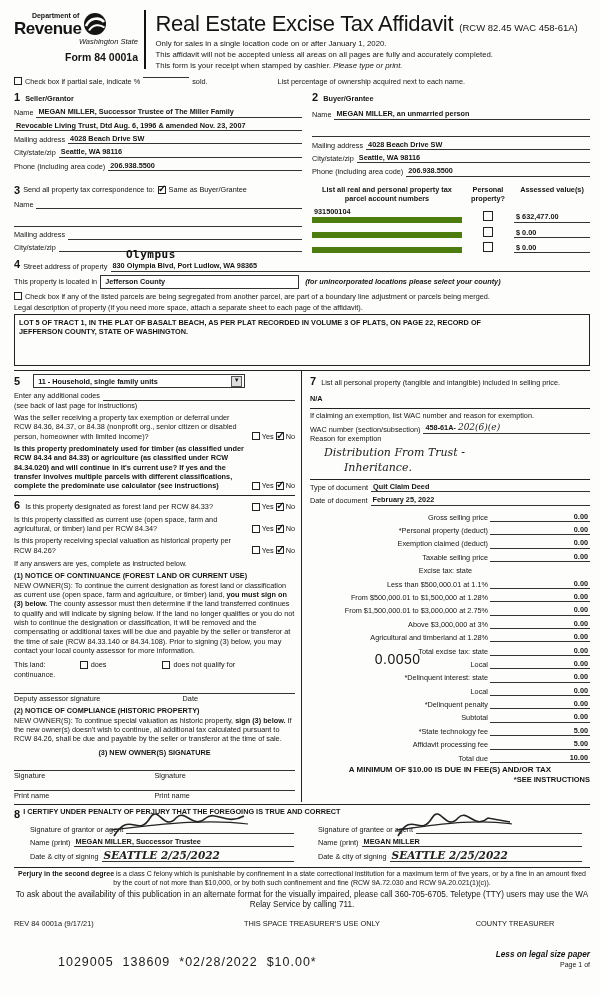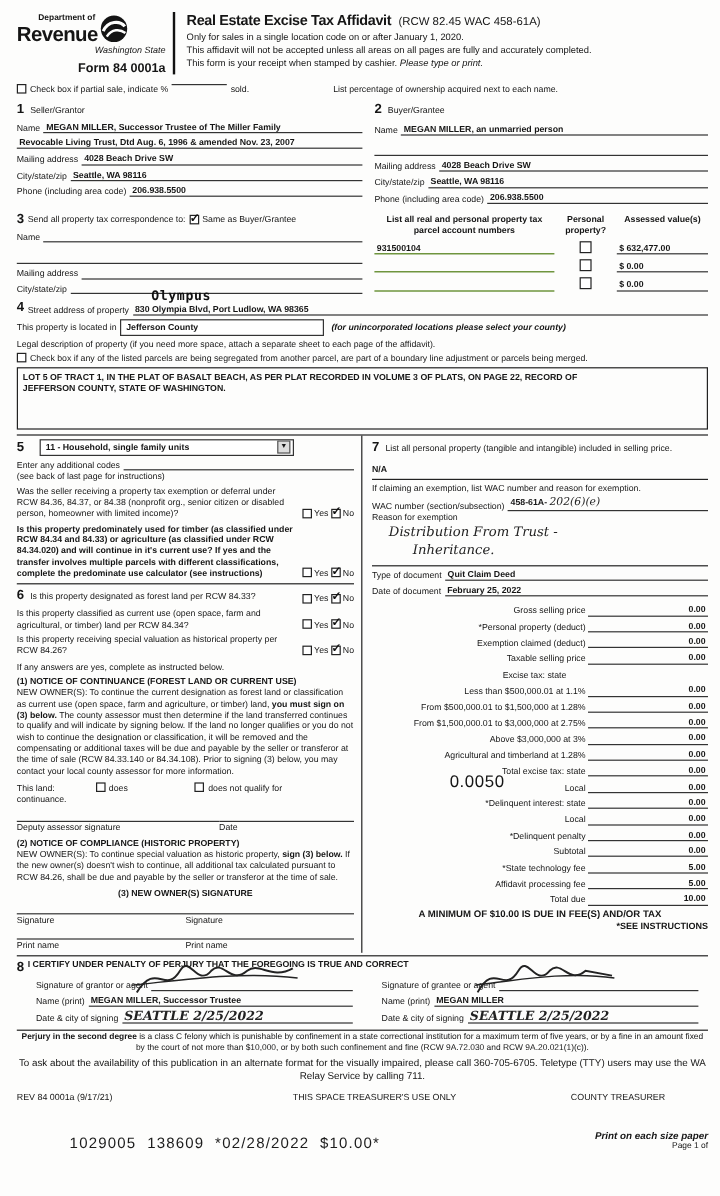--- a/index.html
+++ b/index.html
@@ -14,45 +14,45 @@
   .logo-block{width:130px;padding-top:4px;text-align:right;padding-right:6px}
   .logo-row{display:flex;align-items:flex-start}
   .logo-txt{text-align:right}
   .dept-small{font-size:7px;font-weight:700;margin-right:2px}
   .dept-name{font-size:17px;font-weight:700;letter-spacing:-0.5px;line-height:0.9}
   .dept-sub{font-size:7.5px;font-style:italic;margin-top:1px}
   .form-no{font-size:10.5px;font-weight:700;margin-top:4px}
   .logo-mark{width:24px;height:24px;margin-left:2px;flex:0 0 auto}
   .hdr-div{width:1.5px;background:#111;margin:2px 10px 2px 0}
   .title-block{flex:1;padding-top:2px}
-  .main-title{font-size:12px;font-weight:700;letter-spacing:-0.3px;display:inline}
+  .main-title{font-size:22px;font-weight:400;letter-spacing:-0.3px;display:inline}
   .title-ref{font-size:9.5px;font-weight:400;margin-left:4px}
   .hdr-note{font-size:7.8px;margin-top:1px}
   
   .fld{display:flex;align-items:flex-end;margin-top:3px}
   .lbl{white-space:nowrap;padding-right:3px}
   .val{flex:1;border-bottom:1px solid #333;font-weight:700;padding:0 2px;min-height:9px}
   .val.plain{font-weight:700}
   .cb{display:inline-block;width:8px;height:8px;border:1.2px solid #222;position:relative;
       vertical-align:-1px;background:#fff;flex:0 0 auto}
   .cb.checked::after{content:"\2713";position:absolute;top:-3.5px;left:-0.5px;font-size:10px;font-weight:700;color:#111}
   .hand{font-family:"DejaVu Serif",serif;font-style:italic;font-weight:400;color:#222}
   
   .row2{display:flex}
   .colL{width:288px;flex:0 0 auto}
   .colR{flex:1;padding-left:10px}
   .secnum{font-size:11px;font-weight:700;margin-right:3px}
-  .sec-title{font-weight:400}
+  .sec-title{font-weight:700}
   .partial{display:flex;margin:2px 0 4px;align-items:flex-start}
   .partial .pct-line{display:inline-block;width:46px;border-bottom:1px solid #333;margin:0 3px}
   
   .ptable{margin-top:2px}
   .phead{display:flex;font-weight:700;text-align:center}
   .prow{display:flex;align-items:flex-end;margin-top:4px}
-  .p-parcel{width:150px;border-bottom:1px solid #4d7c0f;font-weight:700;padding:0 2px;min-height:9px}
+  .p-parcel{width:150px;border-bottom:6px solid #4d7c0f;font-weight:700;padding:0 2px;min-height:9px}
   .p-cb{width:52px;text-align:center}
   .p-val{flex:1;border-bottom:1px solid #333;font-weight:700;padding:0 2px;min-height:9px}
   
   .selbox{display:inline-flex;align-items:center;border:1.2px solid #333;background:#fff;
           height:14px;padding:0 2px 0 4px;font-weight:700}
   .selbox .arrow{margin-left:auto;width:11px;height:11px;border:1px solid #555;background:#ddd;
                  font-size:6px;display:flex;align-items:center;justify-content:center;font-weight:400}
   
   .legalbox{border:1.2px solid #222;min-height:52px;padding:3px 4px;font-weight:700;margin-top:2px}
   
@@ -240,30 +240,30 @@
 
   <div style="margin-top:4px">
     <div class="fld" style="position:relative;margin-top:0">
       <span class="olympus">Olympus</span>
       <span class="secnum">4</span>
       <span class="lbl">Street address of property</span>
       <span class="val">830 Olympia Blvd, Port Ludlow, WA 98365</span>
     </div>
     <div style="display:flex;align-items:center;margin-top:3px">
       <span class="lbl">This property is located in</span>
-      <span class="selbox" style="width:170px">
+      <span class="selbox" style="width:199px">
         <span>Jefferson County</span>
       </span>
       <span class="b i" style="margin-left:6px">(for unincorporated locations please select your county)</span>
     </div>
-    <div style="margin-top:2px">Legal description of property (if you need more space, attach a separate sheet to each page of the affidavit).</div>
     <div style="display:flex;align-items:flex-start;margin-top:3px">
       <span class="cb"></span>
       <span style="margin-left:3px">Check box if any of the listed parcels are being segregated from another parcel, are part of a boundary line adjustment or parcels being merged.</span>
     </div>
+    <div style="margin-top:2px">Legal description of property (if you need more space, attach a separate sheet to each page of the affidavit).</div>
     <div class="legalbox">
       <div>LOT 5 OF TRACT 1, IN THE PLAT OF BASALT BEACH, AS PER PLAT RECORDED IN VOLUME 3 OF PLATS, ON PAGE 22, RECORD OF</div>
       <div>JEFFERSON COUNTY, STATE OF WASHINGTON.</div>
     </div>
   </div>
 
   <div class="main">
 
     <div class="mL">
       <div style="display:flex;align-items:center">
@@ -557,18 +557,18 @@
 
   <div class="revrow">
     <div class="c1">REV 84 0001a   (9/17/21)</div>
     <div class="c2">THIS SPACE TREASURER'S USE ONLY</div>
     <div class="c3">COUNTY TREASURER</div>
   </div>
 
   <div class="stamp-row">
     <div class="stamp">1029005  138609  *02/28/2022  $10.00*</div>
     <div class="print-note">
-      <div class="l1">Print on each size paper</div>
+      <div class="l1">Less on legal size paper</div>
       <div class="l2">Page 1 of</div>
     </div>
   </div>
 
 </div>
 
 </body></html>

